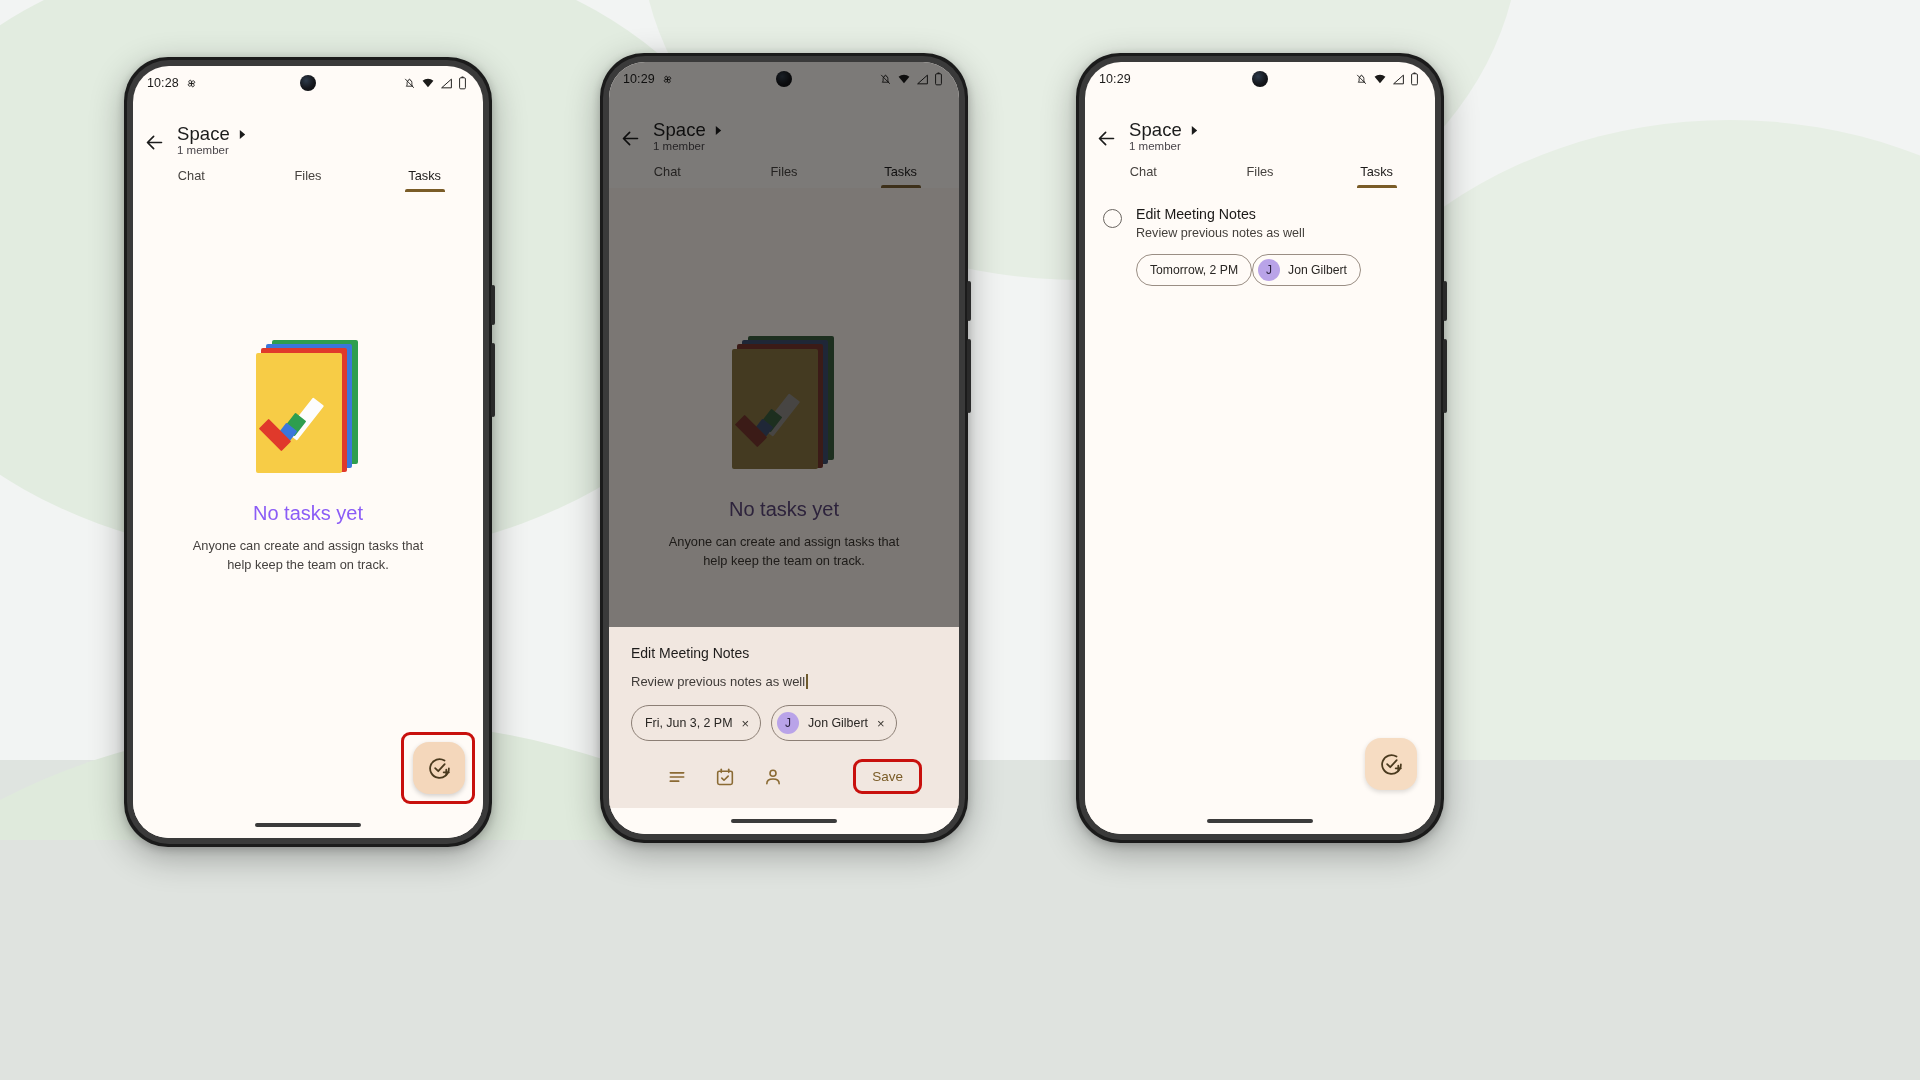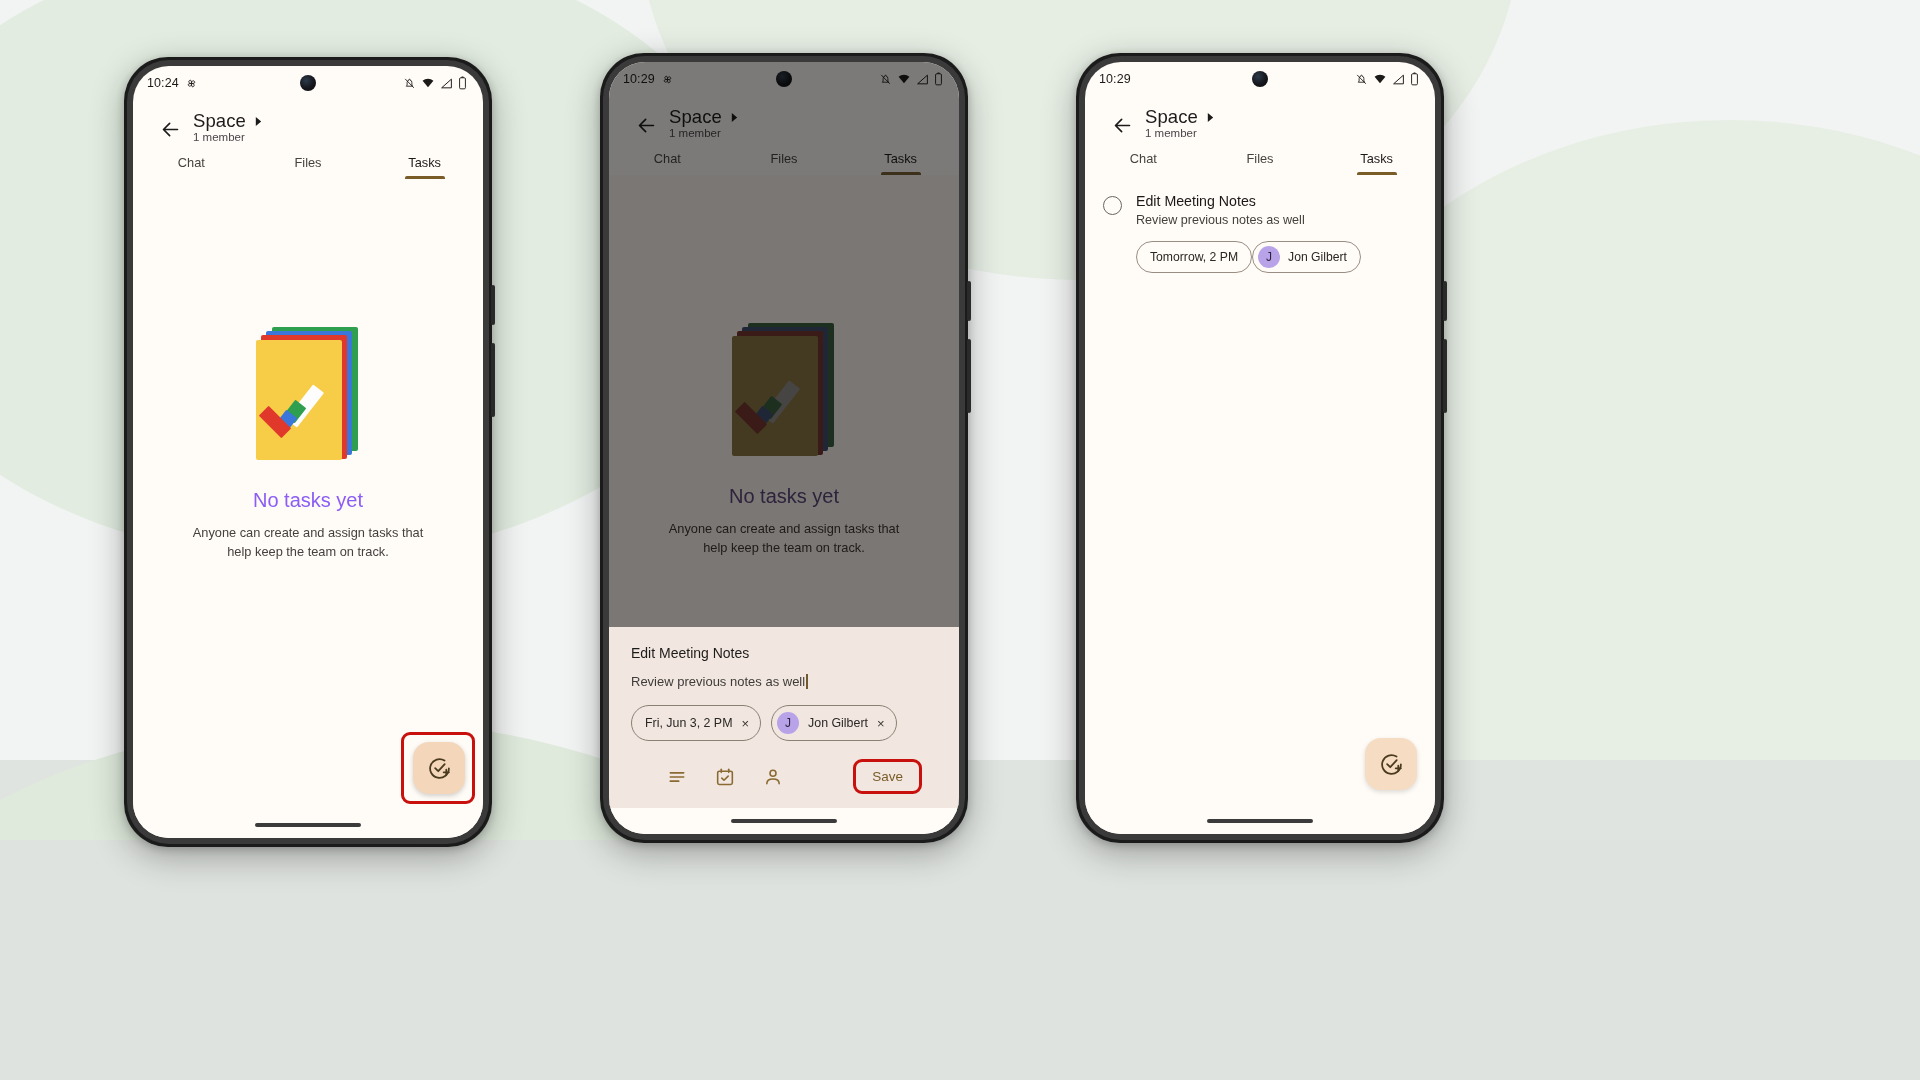--- a/index.html
+++ b/index.html
@@ -91,21 +91,21 @@
     width: 16px; height: 16px; border-radius: 50%;
     background: radial-gradient(circle at 38% 34%, #2d3a4a 0%, #14161b 55%, #0a0b0d 100%);
   }
 
   
   .appbar {
     flex: 0 0 auto; padding: 6px 0 0 0;
   }
   .appbar-row {
     display: flex; align-items: flex-start;
-    padding: 4px 14px 0 24px; gap: 10px;
+    padding: 4px 14px 0 8px; gap: 10px; margin-top: 13px;
   }
   .back-btn { width: 26px; height: 26px; display: flex; align-items: center; justify-content: center; margin-top: 6px; flex: 0 0 26px; }
   .space-block { display: flex; flex-direction: column; }
   .space-title-row { display: flex; align-items: center; gap: 8px; }
   .space-title { font-size: 18.5px; color: #1b1b1b; letter-spacing: .1px; }
   .space-sub { font-size: 11.5px; color: #49454a; margin-top: -1px; }
 
   
   .tabs { display: flex; margin-top: 12px; }
   .tab {
@@ -241,21 +241,21 @@
 </div>
 
 <div class="phone" id="phone1">
   <div class="bezel-inner"></div>
   <div class="sbtn b1"></div>
   <div class="sbtn b2"></div>
   <div class="screen">
 
     <div class="statusbar">
       <div class="sb-left">
-        <span class="sb-time">10:24</span>
+        <span class="sb-time">10:28</span>
         <svg width="13" height="13" viewBox="0 0 24 24">
           <g fill="none" stroke="#1c1b1a" stroke-width="1.7">
             <path d="M12 12c0-3 1-5 3-5s3 1.5 3 3-2 2-6 2z"></path>
             <path d="M12 12c3 0 5 1 5 3s-1.5 3-3 3-2-2-2-6z"></path>
             <path d="M12 12c0 3-1 5-3 5s-3-1.5-3-3 2-2 6-2z"></path>
             <path d="M12 12c-3 0-5-1-5-3s1.5-3 3-3 2 2 2 6z"></path>
           </g>
         </svg>
       </div>
       <div class="camera-dot"></div>

